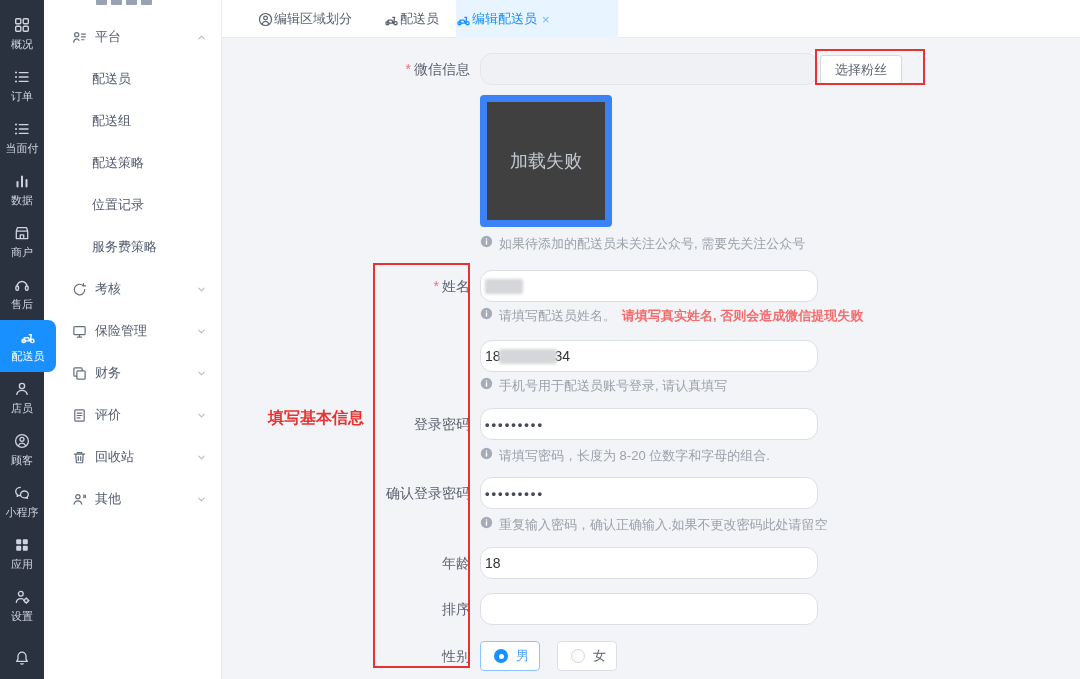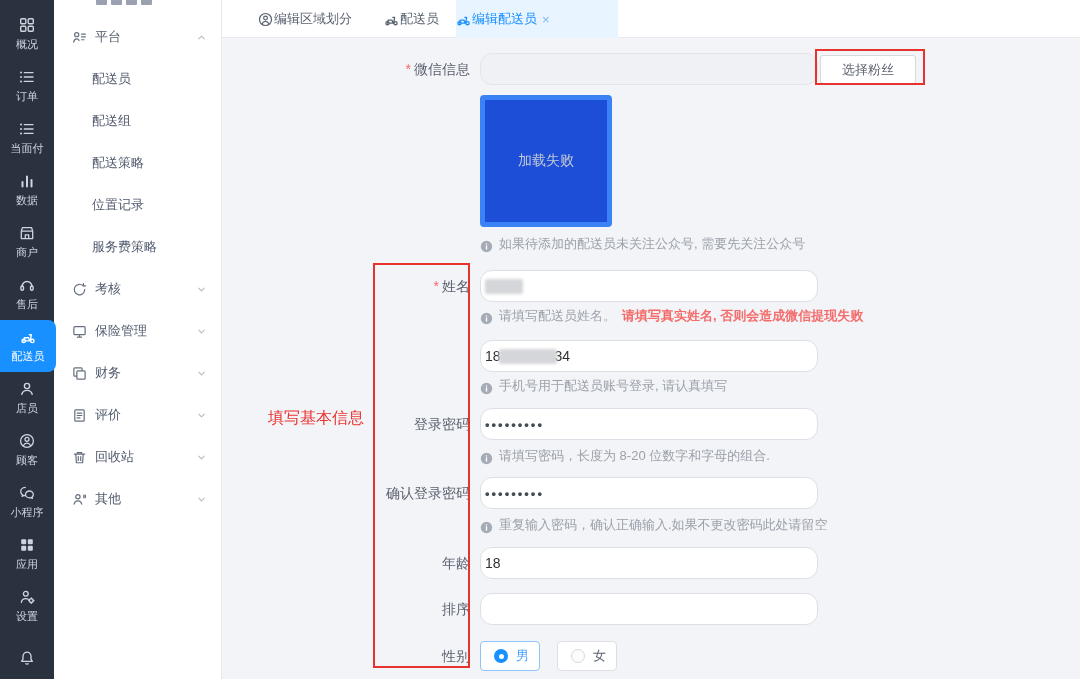--- a/index.html
+++ b/index.html
@@ -2,21 +2,21 @@
 <html><head>
 <meta charset="utf-8">
 <style>
 *{box-sizing:border-box;margin:0;padding:0}
 html,body{width:1080px;height:679px;overflow:hidden}
 body{font-family:"Liberation Sans","DejaVu Sans",sans-serif;background:#fff;position:relative}
 #app{position:absolute;inset:0}
 svg{display:block}
 
 
-.sidebar{position:absolute;left:0;top:0;width:54px;height:679px;background:#2a3240;display:flex;flex-direction:column;padding-top:8px;z-index:3}
+.sidebar{position:absolute;left:0;top:0;width:44px;height:679px;background:#2a3240;display:flex;flex-direction:column;padding-top:8px;z-index:3}
 .side-item{height:52px;flex:none;display:flex;flex-direction:column;align-items:center;justify-content:center;gap:4px;color:#cfd4de;cursor:pointer}
 .side-item svg{width:16px;height:16px}
 .side-item .lbl{font-size:11px;white-space:nowrap}
 .side-item.active{background:#1890ff;border-radius:0 8px 8px 0;color:#fff;width:56px}
 
 
 .submenu{position:absolute;left:54px;top:0;width:168px;height:679px;background:#fff;border-right:1px solid #e8eaee;padding-top:16px;z-index:2}
 .clip-sliver{position:absolute;top:0;left:42px;height:6px;display:flex;gap:4px;overflow:hidden}
 .clip-sliver i{display:block;width:11px;height:10px;background:#9aa2b1;border-radius:1px;margin-top:-5px}
 .m-group{height:42px;display:flex;align-items:center;gap:8px;padding:0 14px 0 18px;font-size:13px;color:#515a6e;cursor:pointer;position:relative}
@@ -30,36 +30,36 @@
 .tab svg{width:15px;height:15px}
 .tab.active{background:#e8f4ff;color:#1890ff;justify-content:flex-start}
 .tab .close{font-size:13px;color:#7db8f2;margin-left:4px;cursor:pointer}
 
 
 .content{position:absolute;left:222px;top:38px;width:858px;height:641px;background:#f3f4f7}
 .f-label{position:absolute;left:0;width:248px;height:32px;line-height:32px;text-align:right;font-size:14px;color:#5c6370;white-space:nowrap}
 .req{color:#f56c6c;margin-right:3px}
 .f-input{position:absolute;left:258px;width:338px;height:32px;background:#fff;border:1px solid #dcdfe6;border-radius:12px;display:flex;align-items:center;padding:0 4px;font-size:14px;color:#303133}
 .f-input.disabled{background:#eff1f4;border-color:#e2e5ea}
-.fan-btn{position:absolute;left:598px;top:17px;width:96px;height:29px;background:#fff;border:1px solid #d6d9e0;border-radius:3px;font-size:13px;color:#5c6370;display:flex;align-items:center;justify-content:center;cursor:pointer}
-.avatar-ph{position:absolute;left:258px;top:57px;width:132px;height:132px;background:#1d4ed8;border:5px solid #3b82f6;border-radius:4px;display:flex;align-items:center;justify-content:center;font-size:14px;color:#c3c8d2}
-.note{position:absolute;left:258px;height:18px;display:flex;align-items:flex-end;gap:6px;font-size:13px;color:#9ba1ab;white-space:nowrap}
+.fan-btn{position:absolute;left:598px;top:17px;width:82px;height:29px;background:#fff;border:1px solid #d6d9e0;border-radius:3px;font-size:13px;color:#5c6370;display:flex;align-items:center;justify-content:center;cursor:pointer}
+.avatar-ph{position:absolute;left:258px;top:57px;width:132px;height:132px;background:#404040;border:7px solid #3b82f6;border-radius:4px;display:flex;align-items:center;justify-content:center;font-size:18px;color:#c3c8d2}
+.note{position:absolute;left:258px;height:18px;display:flex;align-items:flex-start;gap:6px;font-size:13px;color:#9ba1ab;white-space:nowrap}
 .note svg{width:13px;height:13px;color:#a6acb5;flex:none}
 .note .warn{color:#f56c6c;font-weight:bold}
 .blob{display:inline-block;height:15px;background:#d5d6d9;border-radius:2px;filter:blur(1.5px)}
 .pwd{letter-spacing:2px;font-weight:bold;font-size:13px;color:#454b54}
 .radio-box{position:absolute;top:603px;height:30px;display:flex;align-items:center;gap:8px;padding:0 13px;background:#fff;border-radius:4px;font-size:13px;cursor:pointer}
 .radio-box.sel{border:1px solid #8fc3ff;color:#409eff}
 .radio-box.unsel{border:1px solid #dcdfe6;color:#5c6370}
 .rdot{width:14px;height:14px;border-radius:50%;position:relative;flex:none}
 .sel .rdot{background:#1890ff}
 .sel .rdot::after{content:"";position:absolute;left:4.5px;top:4.5px;width:5px;height:5px;background:#fff;border-radius:50%}
 .unsel .rdot{background:#fcfcfd;border:1px solid #d3d7de}
 .ann-rect{position:absolute;border:2px solid #e83230;pointer-events:none;z-index:5}
-.ann-text{position:absolute;color:#e83230;font-weight:normal;font-size:16px;white-space:nowrap;z-index:5}
+.ann-text{position:absolute;color:#e83230;font-weight:bold;font-size:16px;white-space:nowrap;z-index:5}
 </style>
 </head>
 <body>
 
 <svg width="0" height="0" style="position:absolute" aria-hidden="true">
 <defs>
 <symbol id="i-dash" viewBox="0 0 16 16">
         <g fill="none" stroke="currentColor" stroke-width="1.4" stroke-linecap="round">
           <rect x="1.7" y="1.7" width="5.1" height="5.1" rx="1"></rect>
           <rect x="9.2" y="1.7" width="5.1" height="5.1" rx="1"></rect>

